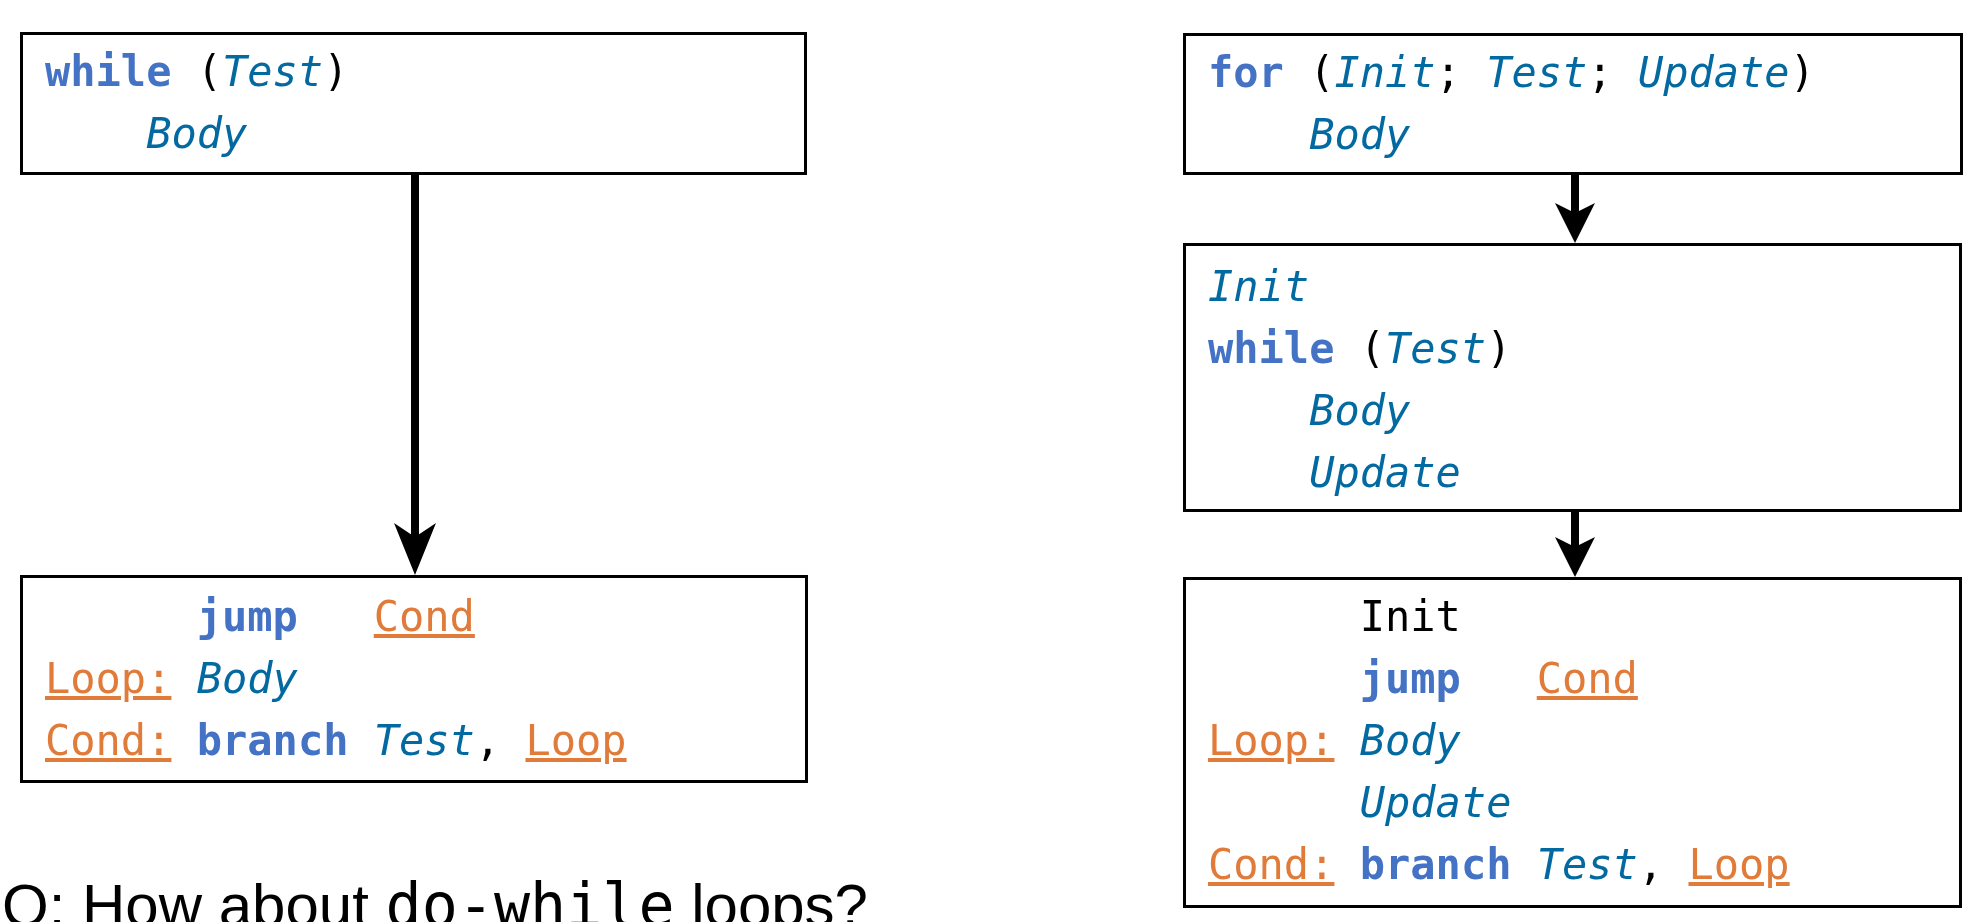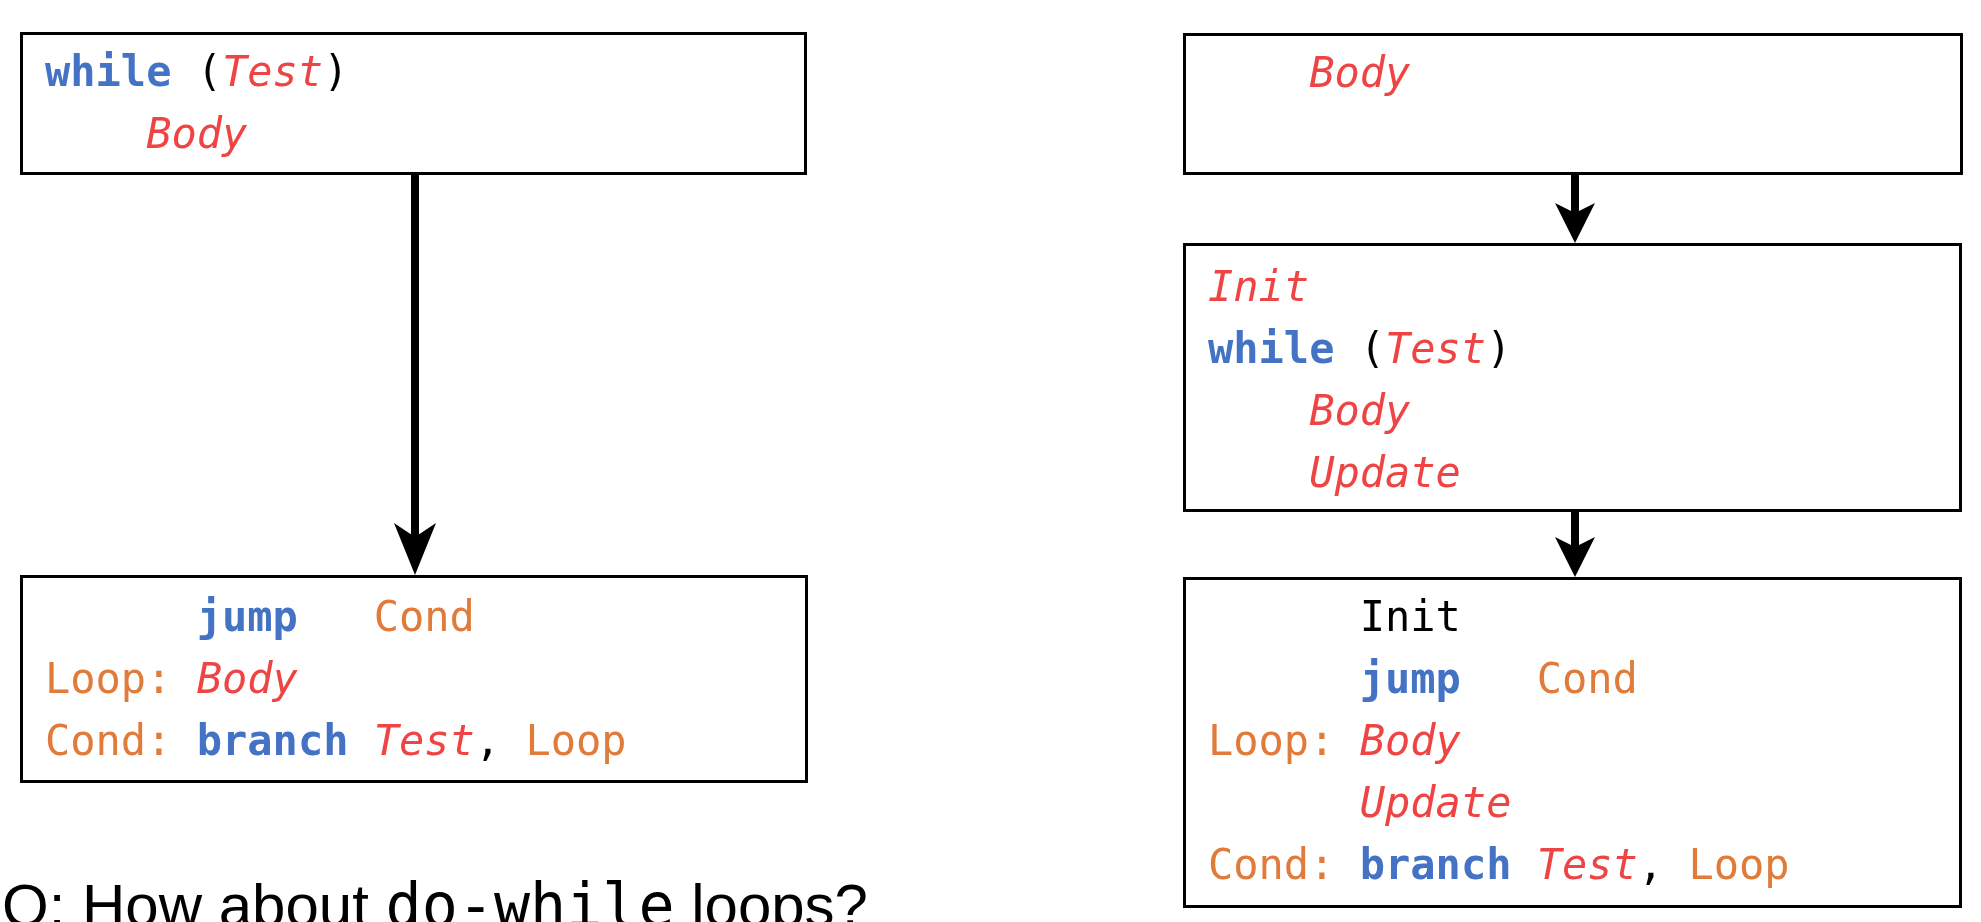--- a/index.html
+++ b/index.html
@@ -26,22 +26,22 @@
     font-size: 42px;
     color: #000000;
   }
   .code-line {
     white-space: pre;
     line-height: 62px;
     height: 62px;
   }
   
   .s-kw  { color: var(--kw-color, #4472C4); font-style: normal; font-weight: bold; }
-  .s-lbl { color: var(--lbl-color, #E07B3A); font-style: normal; }
-  .s-var { color: #ef4444; font-style: italic; }
+  .s-lbl { color: var(--lbl-color, #E07B3A); font-style: normal; text-decoration: underline; }
+  .s-var { color: #0369a1; font-style: italic; }
   .s-pln { color: #000000; font-style: normal; }
   .s-qs  { font-family: "Liberation Sans", sans-serif; }
   .s-qm  { font-family: "DejaVu Sans Mono", monospace; }
 
   #box-while-src { left: 20px;   top: 32px;  width: 787px; height: 143px; padding-top: 6px; }
   #box-while-asm { left: 20px;   top: 575px; width: 788px; height: 208px; padding-top: 8px; }
   #box-for-src   { left: 1183px; top: 33px;  width: 780px; height: 142px; padding-top: 6px; }
   #box-for-exp   { left: 1183px; top: 243px; width: 779px; height: 269px; padding-top: 10px; }
   #box-for-asm   { left: 1183px; top: 577px; width: 779px; height: 331px; padding-top: 6px; }
 
@@ -70,20 +70,21 @@
       <div class="code-line"><span class="s-pln">    </span><span class="s-var">Body</span></div>
     </div>
 
   <div id="box-while-asm" class="codebox">
       <div class="code-line"><span class="s-pln">      </span><span class="s-kw">jump</span><span class="s-pln">   </span><span class="s-lbl">Cond</span></div>
       <div class="code-line"><span class="s-lbl">Loop:</span><span class="s-pln"> </span><span class="s-var">Body</span></div>
       <div class="code-line"><span class="s-lbl">Cond:</span><span class="s-pln"> </span><span class="s-kw">branch</span><span class="s-pln"> </span><span class="s-var">Test</span><span class="s-pln">, </span><span class="s-lbl">Loop</span></div>
     </div>
 
   <div id="box-for-src" class="codebox">
+      <div class="code-line"><span class="s-kw">for</span><span class="s-pln"> (</span><span class="s-var">Init</span><span class="s-pln">; </span><span class="s-var">Test</span><span class="s-pln">; </span><span class="s-var">Update</span><span class="s-pln">)</span></div>
       <div class="code-line"><span class="s-pln">    </span><span class="s-var">Body</span></div>
     </div>
 
   <div id="box-for-exp" class="codebox">
       <div class="code-line"><span class="s-var">Init</span></div>
       <div class="code-line"><span class="s-kw">while</span><span class="s-pln"> (</span><span class="s-var">Test</span><span class="s-pln">)</span></div>
       <div class="code-line"><span class="s-pln">    </span><span class="s-var">Body</span></div>
       <div class="code-line"><span class="s-pln">    </span><span class="s-var">Update</span></div>
     </div>
 

